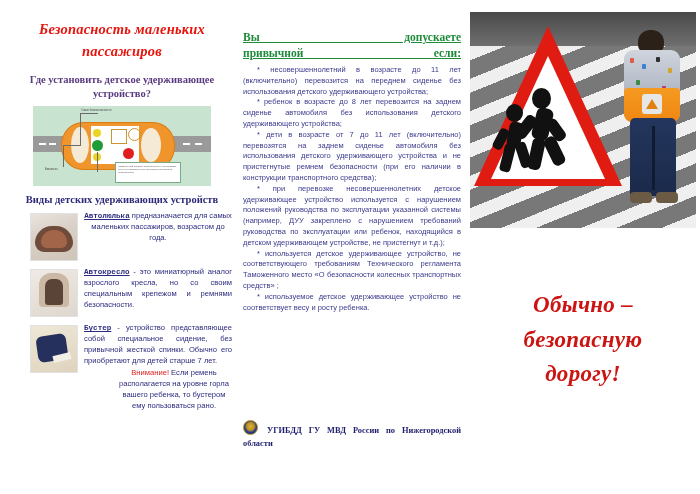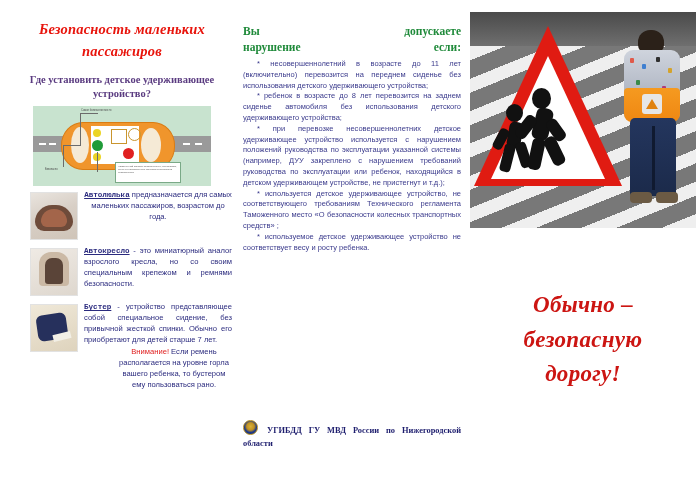--- a/index.html
+++ b/index.html
@@ -267,21 +267,22 @@
     height: 450px;
   }
   .mid-head {
     color: #1f8a3a;
     font-family: "Liberation Serif", serif;
     font-weight: bold;
     font-size: 11.5px;
     line-height: 1.35;
     text-align: justify;
     text-align-last: justify;
-    margin: 0 0 4px 0;
+    margin: 6px 0 4px 0;
+    text-decoration: underline;
   }
   .mid-head .line2 { display: block; }
   .violations {
     color: #3a3a8c;
     font-family: "Liberation Sans", sans-serif;
     font-size: 7.5px;
     line-height: 1.44;
     text-align: justify;
     margin: 0;
   }
@@ -482,20 +483,21 @@
       <div class="lead-line" style="left:47px; top:7px; width:18px; height:1px;"></div>
       <div class="lead-line" style="left:30px; top:39px; width:18px; height:1px;"></div>
       <div class="lead-line" style="left:30px; top:39px; width:1px; height:22px;"></div>
       <div class="lead-line" style="left:64px; top:46px; width:1px; height:20px;"></div>
 
       <div class="micro-label micro-top">Самое безопасное место</div>
       <div class="micro-label micro-left">Безопасно</div>
       <div class="callout">Наименьший вариант первом том-то, как правило, грубо от обязательного специальным подряда безопасности</div>
     </div>
 
+    <div class="section-head">Виды детских удерживающих устройств</div>
 
     <div class="device">
       <div class="device-photo ph-carrier"></div>
       <div class="device-text center">
         <span class="term">Автолюлька</span><span> предназначается для самых маленьких пассажиров, возрастом до года.</span>
       </div>
     </div>
 
     <div class="device">
       <div class="device-photo ph-seat"></div>
@@ -511,26 +513,27 @@
         <div style="text-align:center; margin-top:2px;margin-left:32px;">
           <span class="warn">Внимание!</span><span> Если ремень располагается на уровне горла вашего ребенка, то бустером ему пользоваться рано.</span>
         </div>
       </div>
     </div>
   </div>
 
   <div class="col-mid">
     <div class="mid-head">
       <span>Вы допускаете</span>
-      <span class="line2">нарушение если:</span>
+      <span class="line2">привычной если:</span>
     </div>
 
     <div class="violations">
       <p>* несовершеннолетний в возрасте до 11 лет (включительно) перевозится на переднем сиденье без использования детского удерживающего устройства;</p>
       <p>* ребенок в возрасте до 8 лет перевозится на заднем сиденье автомобиля без использования детского удерживающего устройства;</p>
+      <p>* дети в возрасте от 7 до 11 лет (включительно) перевозятся на заднем сиденье автомобиля без использования детского удерживающего устройства и не пристегнутые ремнем безопасности (при его наличии в конструкции транспортного средства);</p>
       <p>* при перевозке несовершеннолетних детское удерживающее устройство используется с нарушением положений руководства по эксплуатации указанной системы (например, ДУУ закреплено с нарушением требований руководства по эксплуатации или ребенок, находящийся в детском удерживающем устройстве, не пристегнут и т.д.);</p>
       <p>* используется детское удерживающее устройство, не соответствующего требованиям Технического регламента Таможенного место «О безопасности колесных транспортных средств» ;</p>
       <p>* используемое детское удерживающее устройство не соответствует весу и росту ребенка.</p>
     </div>
 
     <div class="footer-org">
       <span class="emblem"></span><span>УГИБДД ГУ МВД России по Нижегородской области</span>
     </div>
   </div>
 

